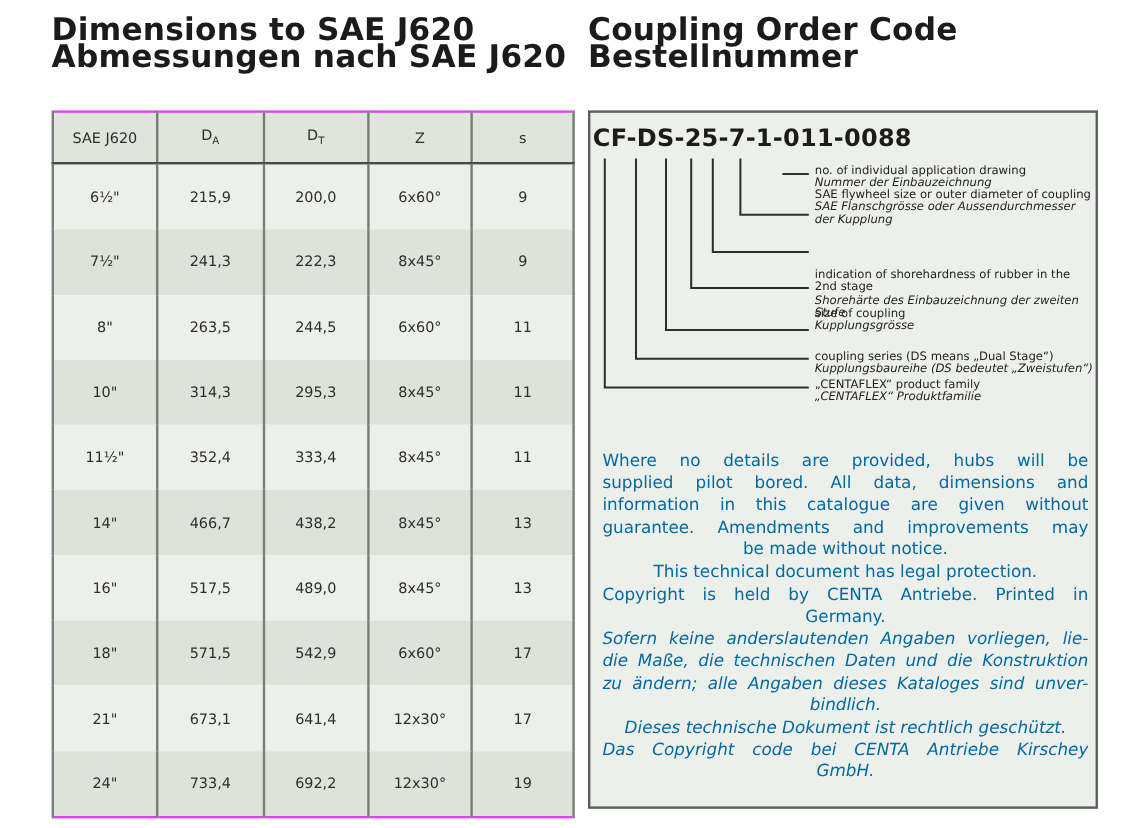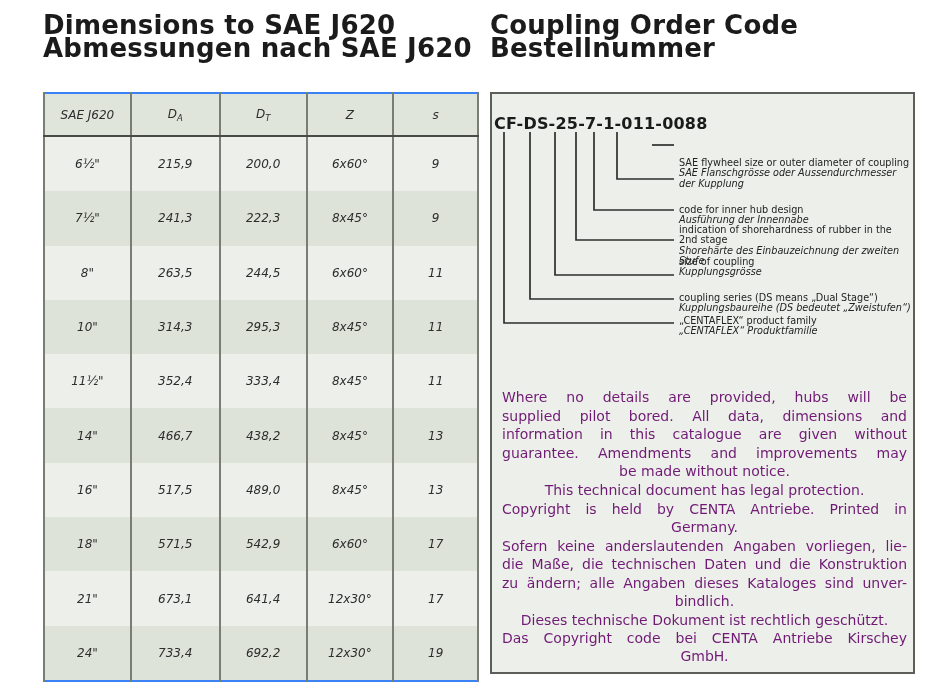--- a/index.html
+++ b/index.html
@@ -9,47 +9,46 @@
   }
   
   .heading{position:absolute;top:14px;font-size:26px;font-weight:bold;line-height:23px;
     color:#1b1b1b;letter-spacing:.2px;white-space:nowrap;}
   .heading-left{left:43px;}
   .heading-right{left:490px;}
   
   .dim-table{
     position:absolute;left:43px;top:92px;width:436px;border-collapse:collapse;
     table-layout:fixed;font-size:12px;color:#2d2d2d;
-    border:2px solid #3b82f6;
-    font-style:italic;
+    border:2px solid #d946ef;
   }
   .dim-table th,.dim-table td{
     border-left:2px solid #797d74;border-right:2px solid #797d74;
     text-align:center;vertical-align:middle;padding:0;
   }
   .dim-table th{height:41px;background:#e0e5dc;font-weight:normal;border-bottom:2px solid #474a46;}
   .dim-table td{height:54.3px;}
   .dim-table tr.light td{background:#edf0ea;}
   .dim-table tr.dark td{background:#dee3da;}
   .dim-table sub{font-size:8.5px;vertical-align:-3px;}
   
   .code-box{
     position:absolute;left:490px;top:92px;width:425px;height:582px;
     background:#edf0ea;border:2px solid #5b5e59;box-sizing:border-box;
   }
   .code-box-inner{position:relative;width:421px;height:578px;}
-  .order-code{position:absolute;left:2px;top:20px;font-size:16px;font-weight:bold;
+  .order-code{position:absolute;left:2px;top:9px;font-size:20px;font-weight:bold;
     letter-spacing:.2px;color:#1b1b1b;white-space:nowrap;}
   .callout-svg{position:absolute;left:0;top:0;}
   .callout{position:absolute;left:187px;width:234px;font-size:9.7px;line-height:10.4px;color:#222;}
   .callout .de{font-style:italic;}
   
-  .notes{position:absolute;left:10px;width:405px;font-size:14px;color:#701a75;margin-top:13px;}
+  .notes{position:absolute;left:10px;width:405px;font-size:14px;color:#0369a1;}
   .notes-en{top:281px;}
-  .notes-de{top:430px;}
+  .notes-de{top:430px;font-style:italic;}
   .notes .ln{line-height:18.6px;height:18.6px;overflow:hidden;}
   .notes-de .ln{line-height:18.4px;height:18.4px;}
   .notes .j{text-align:justify;text-align-last:justify;}
   .notes .l{text-align:center;}
 </style>
 </head>
 <body>
 
 <div class="page">
 
@@ -157,27 +156,27 @@
           <path d="M160,51 H182"></path>
           <path d="M125,38 V85  H182"></path>
           <path d="M102,38 V116 H182"></path>
           <path d="M84,38  V146 H182"></path>
           <path d="M63,38  V181 H182"></path>
           <path d="M38,38  V205 H182"></path>
           <path d="M12,38  V229 H182"></path>
         </g>
       </svg>
 
+      <div class="callout" style="top:44px">
+        <div class="en">no. of individual application drawing</div>
+        <div class="de">Nummer der Einbauzeichnung</div>
+      </div>
       <div class="callout" style="top:64px">
         <div class="en">SAE flywheel size or outer diameter of coupling</div>
         <div class="de">SAE Flanschgrösse oder Aussendurchmesser der Kupplung</div>
-      </div>
-      <div class="callout" style="top:111px">
-        <div class="en">code for inner hub design</div>
-        <div class="de">Ausführung der Innennabe</div>
       </div>
       <div class="callout" style="top:131px">
         <div class="en">indication of shorehardness of rubber in the 2nd stage</div>
         <div class="de">Shorehärte des Einbauzeichnung der zweiten Stufe</div>
       </div>
       <div class="callout" style="top:163px">
         <div class="en">size of coupling</div>
         <div class="de">Kupplungsgrösse</div>
       </div>
       <div class="callout" style="top:199px">

